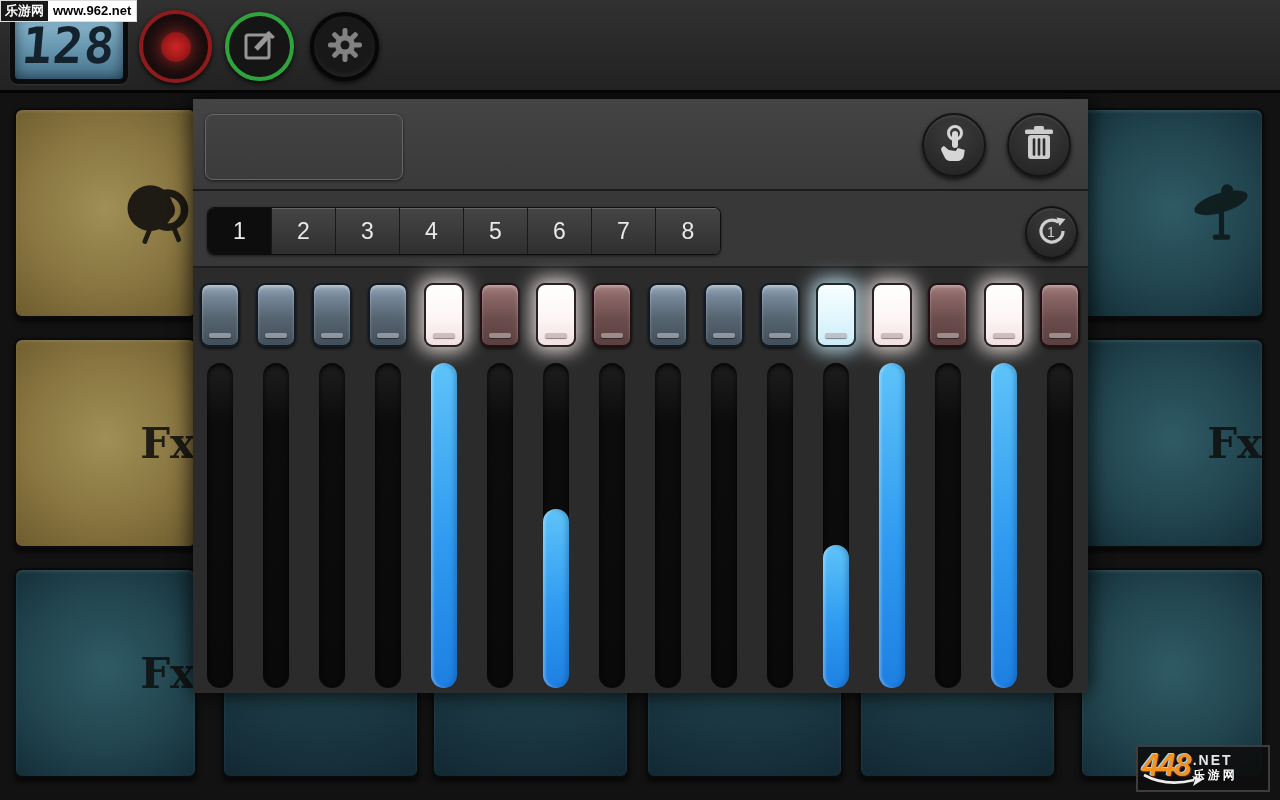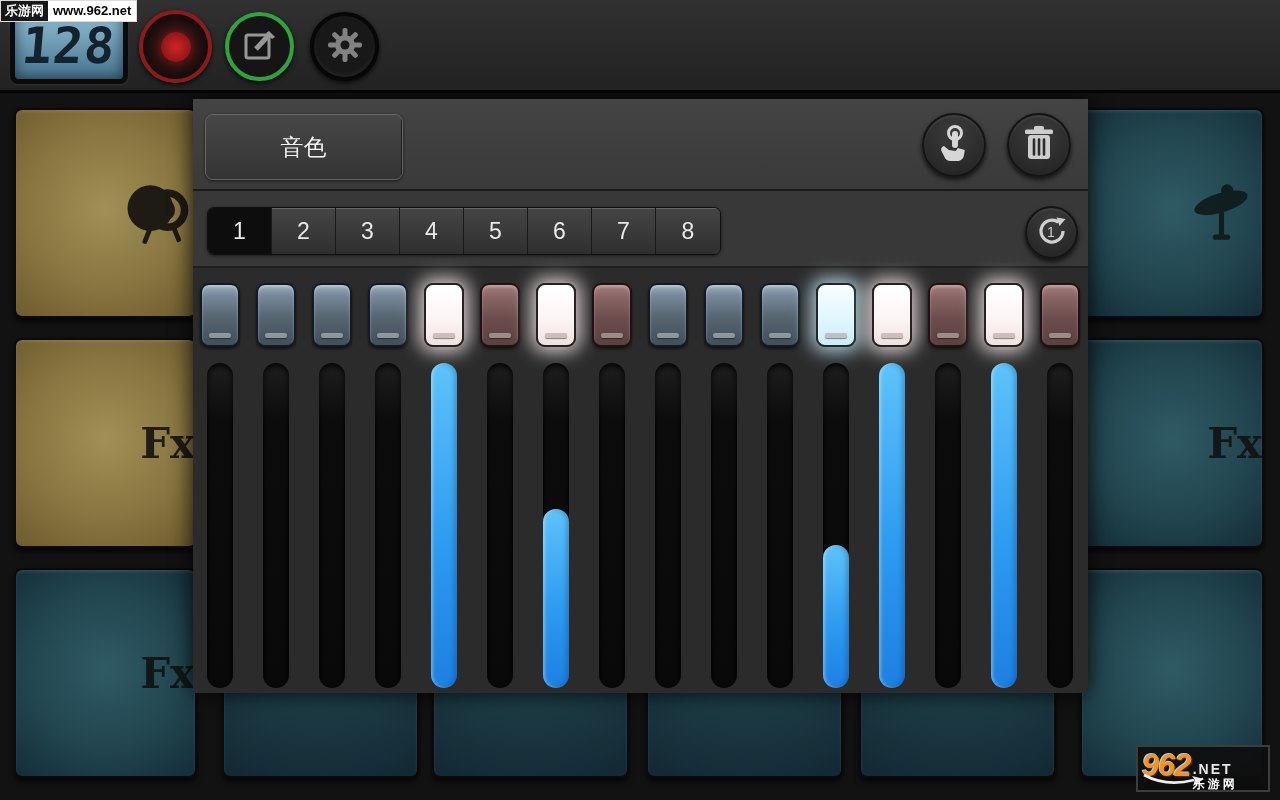--- a/index.html
+++ b/index.html
@@ -86,21 +86,21 @@
   .watermark{position:absolute;left:0;top:0;z-index:20;display:flex;background:#fff;height:20px;
     line-height:20px;font-size:13px;font-weight:bold;border:1px solid #dcdcdc;box-sizing:content-box;}
   .wm-site{background:#181818;color:#fff;padding:0 4px;}
   .wm-url{color:#000;padding:0 5px;}
   .logo{position:absolute;right:10px;bottom:8px;z-index:20;width:134px;height:47px;
     background:rgba(14,14,14,.92);border:2px solid #3d3d3d;box-sizing:border-box;
     display:flex;align-items:flex-start;padding:2px 4px;}
   .logo-962{font-size:31px;font-weight:bold;font-style:italic;color:#f4921f;line-height:34px;
     text-shadow:-1px -1px 0 #aacfec,1px 1px 1px #502800;letter-spacing:-1px;}
   .logo-right{display:flex;flex-direction:column;margin-left:2px;}
-  .logo-net{font-size:14px;font-weight:bold;color:#e6e6e6;letter-spacing:2px;line-height:16px;margin-top:12px;}
+  .logo-net{font-size:14px;font-weight:bold;color:#e6e6e6;letter-spacing:2px;line-height:16px;margin-top:3px;}
   .logo-site{font-size:12px;font-weight:bold;color:#fff;letter-spacing:3px;line-height:14px;
     text-shadow:0 0 2px #000;}
   .logo-swoosh{position:absolute;left:4px;bottom:3px;}
 </style>
 </head>
 <body>
 
 <div class="screen">
 
   <div id="pad-grid">
@@ -173,21 +173,20 @@
               <rect x="26" y="15.5" width="9" height="5" rx="2" transform="rotate(45 18 18)"></rect>
             </g>
             <circle cx="18" cy="18" r="4.5" fill="#181818"></circle>
           </svg></span>
     </div>
   </div>
 
   <div class="panel">
     <div class="panel-header">
       <div class="tab-group">
-        <div class="tab inactive">音色</div>
       </div>
       <div class="icon-btn" id="touch-btn">
         <span><svg width="38" height="38" viewBox="0 0 38 38">
               <g fill="#d6d6d6">
                 <circle cx="20" cy="9" r="6.5" fill="none" stroke="#d6d6d6" stroke-width="3"></circle>
                 <rect x="17" y="7" width="6" height="17" rx="3"></rect>
                 <path d="M9 22 c-2 .5 -3.5 2.5 -2.5 5 l3 6 c1 2.5 3 4 6 4 l7 0 c3.5 0 6 -2.5 6.5 -6 l.8 -5 -7 -2 -2 3 -7 -1 z"></path>
               </g>
             </svg></span>
       </div>
@@ -336,21 +335,21 @@
         </div>
     </div>
   </div>
 
   <div class="watermark">
     <span class="wm-site">乐游网</span>
     <span class="wm-url">www.962.net</span>
   </div>
 
   <div class="logo">
-    <span class="logo-962">962</span>
+    <span class="logo-962">448</span>
     <div class="logo-right">
       <span class="logo-net">.NET</span>
       <span class="logo-site">乐游网</span>
     </div>
     <svg class="logo-swoosh" width="64" height="14" viewBox="0 0 64 14">
       <path d="M2 2 q22 12 50 5" fill="none" stroke="#ededed" stroke-width="2.6"></path>
       <path d="M50 3 l12 3 -11 7 2 -6 z" fill="#ededed"></path>
     </svg>
   </div>
 

